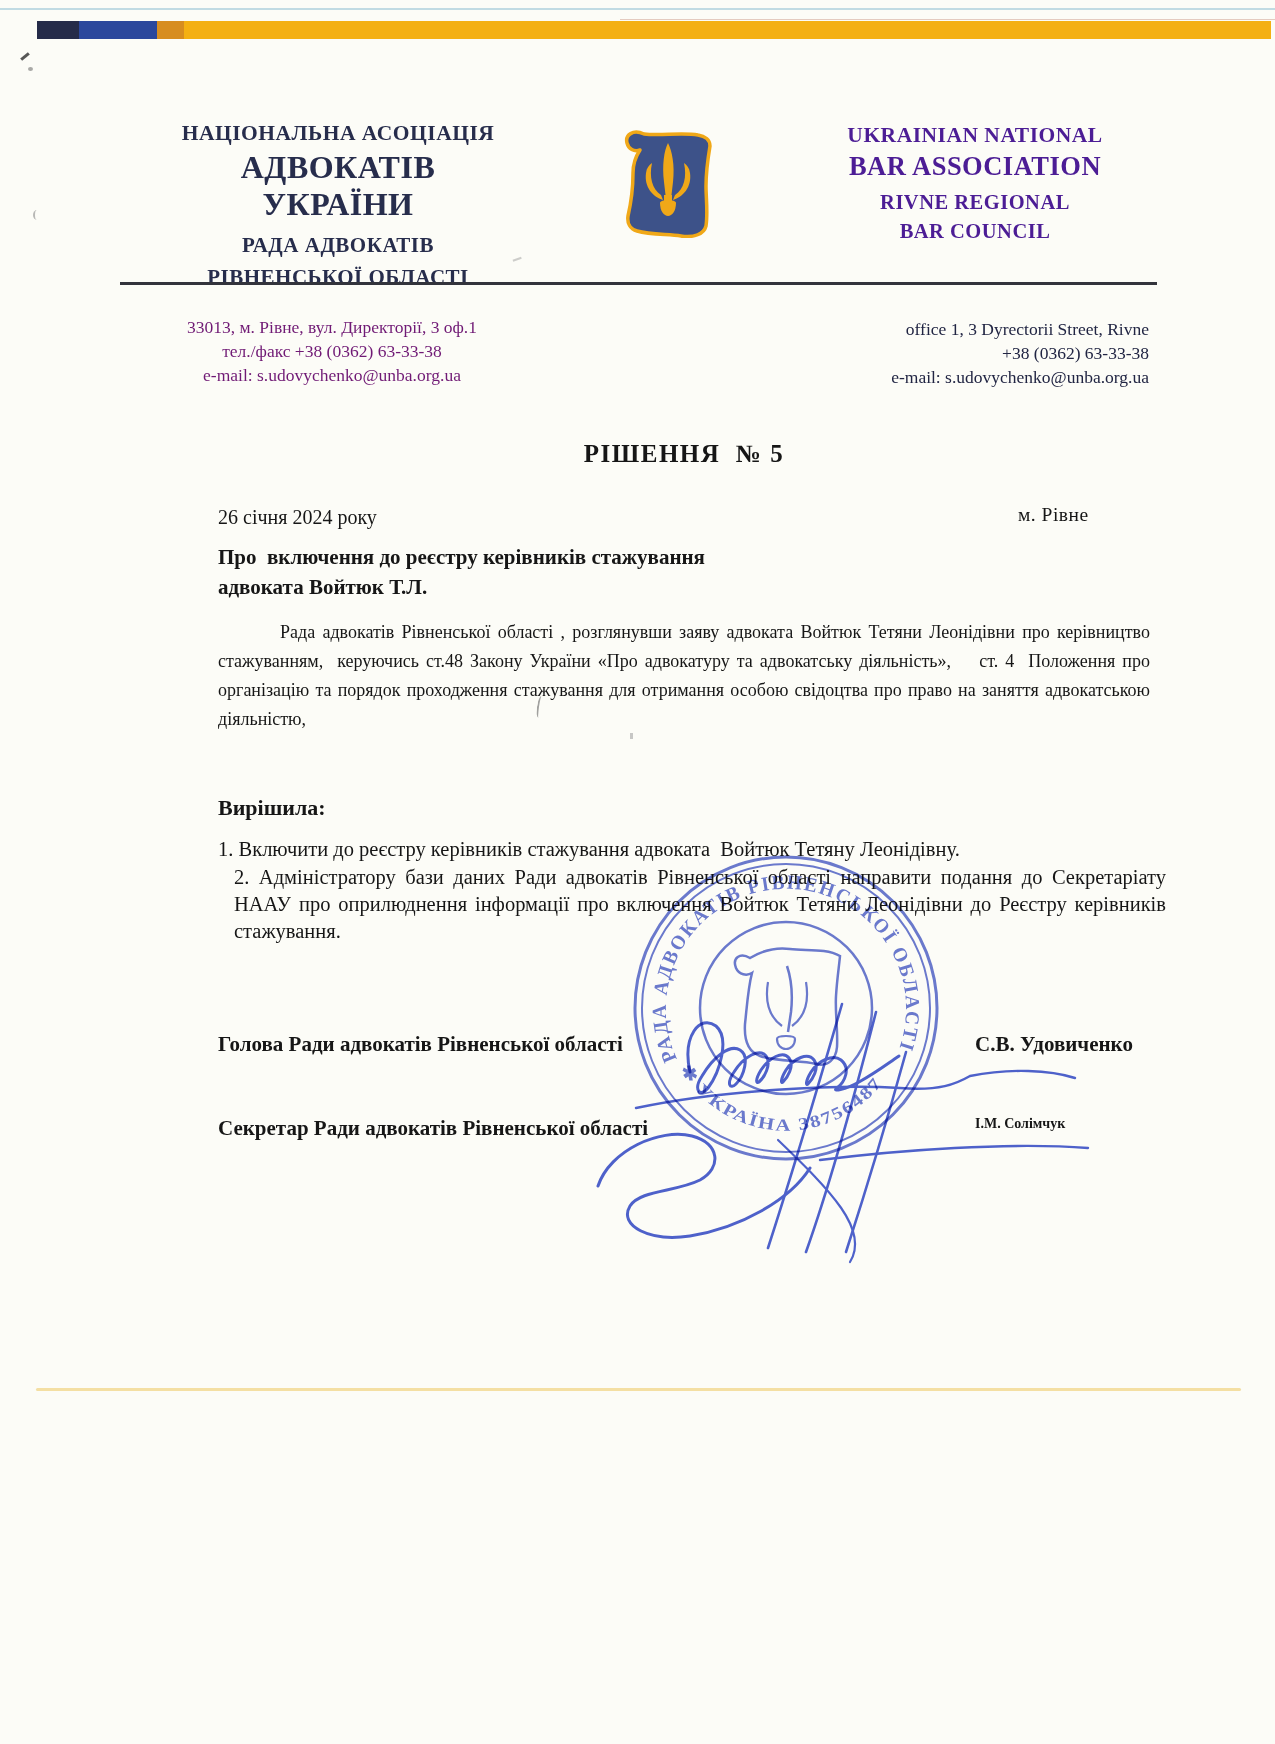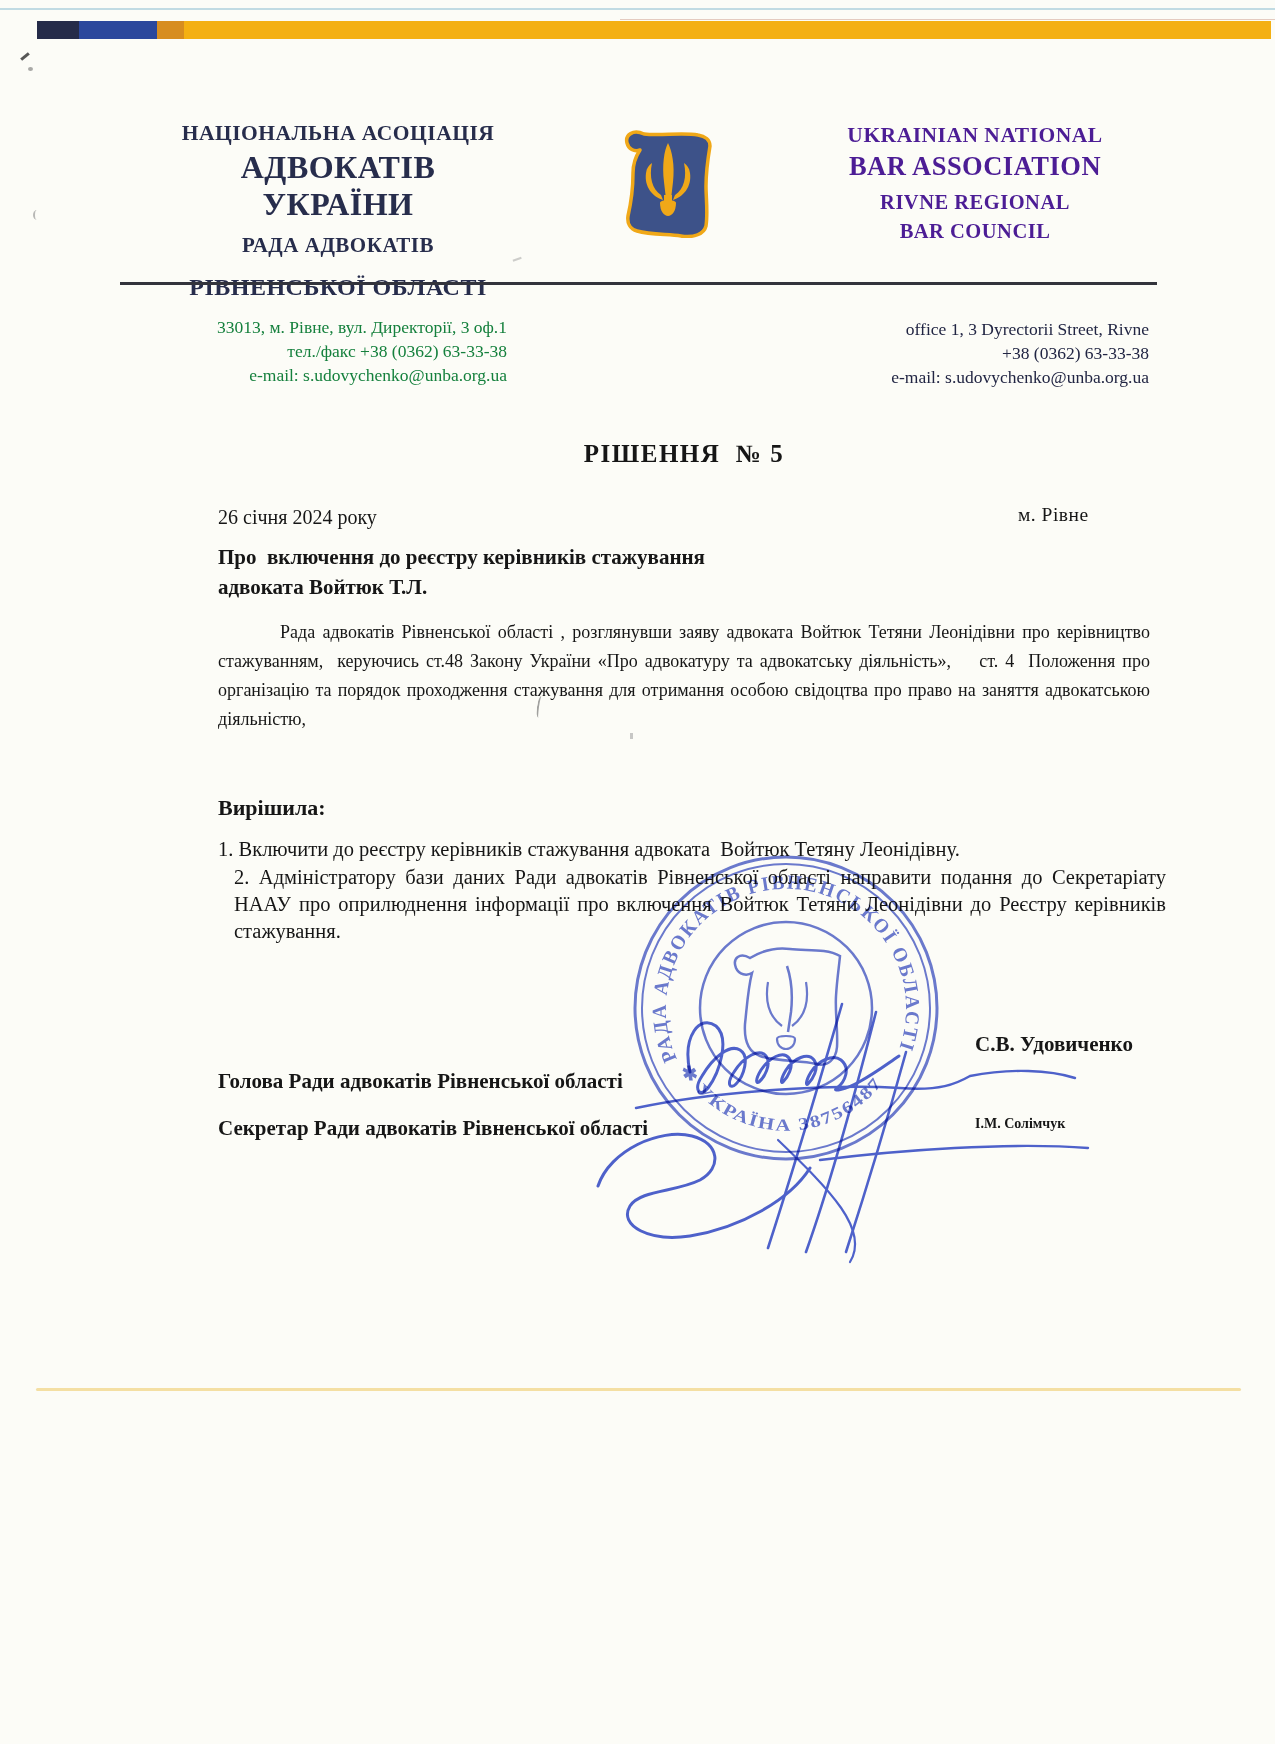--- a/index.html
+++ b/index.html
@@ -21,42 +21,42 @@
   .top-bar .seg2{width:78px;background:#2b479c;}
   .top-bar .seg3{width:27px;background:#d78d20;}
   .top-bar .seg4{flex:1;background:#f4b013;}
   
   .org-ua{position:absolute;left:163px;top:121px;width:350px;text-align:center;color:#272d4c;}
   .org-en{position:absolute;left:810px;top:123px;width:330px;text-align:center;color:#4c1d95;}
   .org-ua div,.org-en div{font-weight:bold;letter-spacing:.5px;}
   .ua1{font-size:21.5px;}
   .ua2{font-size:32px;margin-top:3px;}
   .ua3{font-size:21px;margin-top:10px;}
-  .ua4{font-size:24px;margin-top:16px;}
+  .ua4{font-size:21px;margin-top:7px;}
   .en1{font-size:21.5px;}
   .en2{font-size:26.5px;margin-top:3px;}
   .en3{font-size:20.5px;margin-top:9px;}
   .en4{font-size:20.5px;margin-top:6px;}
   .logo{position:absolute;left:616px;top:126px;width:100px;height:112px;}
   .rule{position:absolute;left:120px;top:282px;width:1037px;height:3px;background:#33343c;}
   
-  .contacts-ua{position:absolute;left:157px;top:315px;width:350px;text-align:right;font-size:17.5px;line-height:24px;color:#15803d;}
+  .contacts-ua{position:absolute;left:157px;top:315px;width:350px;text-align:center;font-size:17.5px;line-height:24px;color:#701a75;}
   .contacts-en{position:absolute;left:799px;top:317px;width:350px;text-align:right;font-size:17.5px;line-height:24px;color:#212543;}
   
   .t{white-space:pre-wrap;}
   .doc-title{position:absolute;left:218px;top:440px;width:932px;text-align:center;font-weight:bold;font-size:25px;letter-spacing:1.5px;}
   .doc-date{position:absolute;left:218px;top:506px;font-size:20px;}
   .doc-place{position:absolute;left:1018px;top:504px;font-size:19.5px;letter-spacing:.5px;}
   .doc-subject{position:absolute;left:218px;top:542px;width:700px;font-weight:bold;font-size:21px;line-height:30px;}
   .doc-body{position:absolute;left:218px;top:618px;width:932px;font-size:18px;line-height:29px;text-align:justify;text-indent:62px;}
   .doc-resolved{position:absolute;left:218px;top:795px;font-weight:bold;font-size:22px;}
   .doc-item1{position:absolute;left:218px;top:836px;width:932px;font-size:20.5px;line-height:27px;}
   .doc-item2{position:absolute;left:218px;top:864px;width:932px;font-size:20.5px;line-height:27px;text-align:justify;margin-left:16px;}
   
-  .sig-role1{position:absolute;left:218px;top:1032px;font-weight:bold;font-size:21px;margin-top:37px;}
+  .sig-role1{position:absolute;left:218px;top:1032px;font-weight:bold;font-size:21px;}
   .sig-name1{position:absolute;left:975px;top:1032px;font-weight:bold;font-size:21px;}
   .sig-role2{position:absolute;left:218px;top:1116px;font-weight:bold;font-size:21px;}
   .sig-name2{position:absolute;left:975px;top:1116px;font-weight:bold;font-size:14px;}
   .stamp{position:absolute;left:628px;top:848px;width:316px;height:320px;opacity:.82;mix-blend-mode:multiply;}
   .scribbles{position:absolute;left:540px;top:950px;width:580px;height:330px;mix-blend-mode:multiply;}
   .bottom-line{position:absolute;left:36px;top:1388px;width:1205px;height:3px;background:rgba(236,193,80,.5);border-radius:2px;}
   
   .a1{position:absolute;top:55px;left:20px;width:10px;height:3px;background:#3a3a3a;transform:rotate(-40deg);opacity:.85;}
   .a2{position:absolute;top:67px;left:28px;width:5px;height:4px;background:#555;border-radius:50%;opacity:.5;}
   .a3{position:absolute;top:210px;left:33px;width:6px;height:10px;border-left:2px solid #777;border-radius:50%;opacity:.5;}

